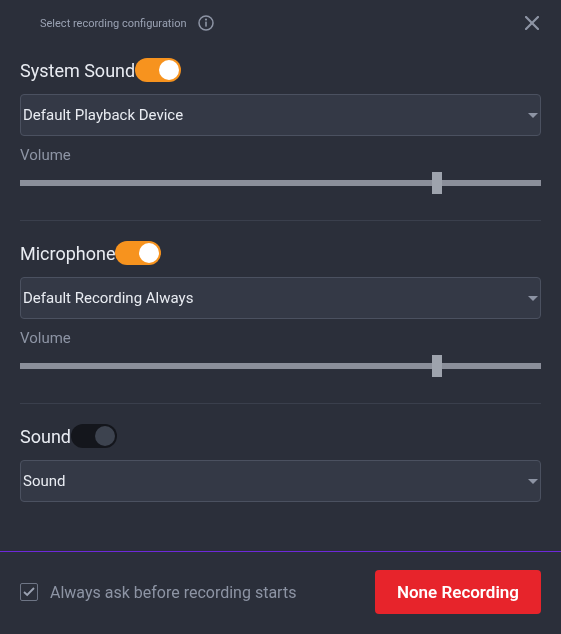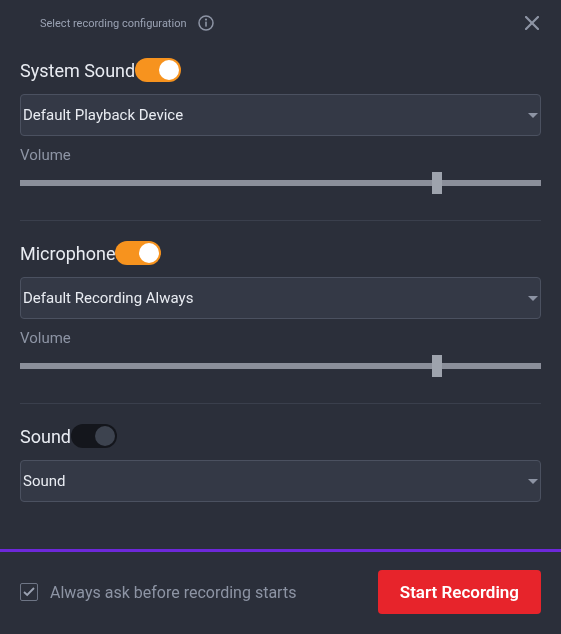--- a/index.html
+++ b/index.html
@@ -152,21 +152,21 @@
   .divider {
     height: 1px;
     background: #3a3f4c;
     margin: 18px 20px 8px 20px;
   }
   .footer {
     margin-top: auto;
     padding: 18px 20px 20px 20px;
     display: flex;
     align-items: center;
-    border-top: 3px solid #6d28d9;
+    border-top: 1px solid #6d28d9;
   }
   .checkbox {
     width: 18px;
     height: 18px;
     border: 1px solid #6e7585;
     border-radius: 2px;
     display: inline-flex;
     align-items: center;
     justify-content: center;
     margin-right: 12px;
@@ -266,16 +266,16 @@
     </div>
   </div>
 
   <div class="footer">
     <span class="checkbox">
       <svg width="12" height="10" viewBox="0 0 12 10">
         <polyline points="1,5 4.2,8 11,1" fill="none" stroke="#9ba2b2" stroke-width="1.8"></polyline>
       </svg>
     </span>
     <span class="checkbox-label">Always ask before recording starts</span>
-    <button class="primary-btn">Start Recording</button>
+    <button class="primary-btn">None Recording</button>
   </div>
 
 </div>
 
 </body></html>

